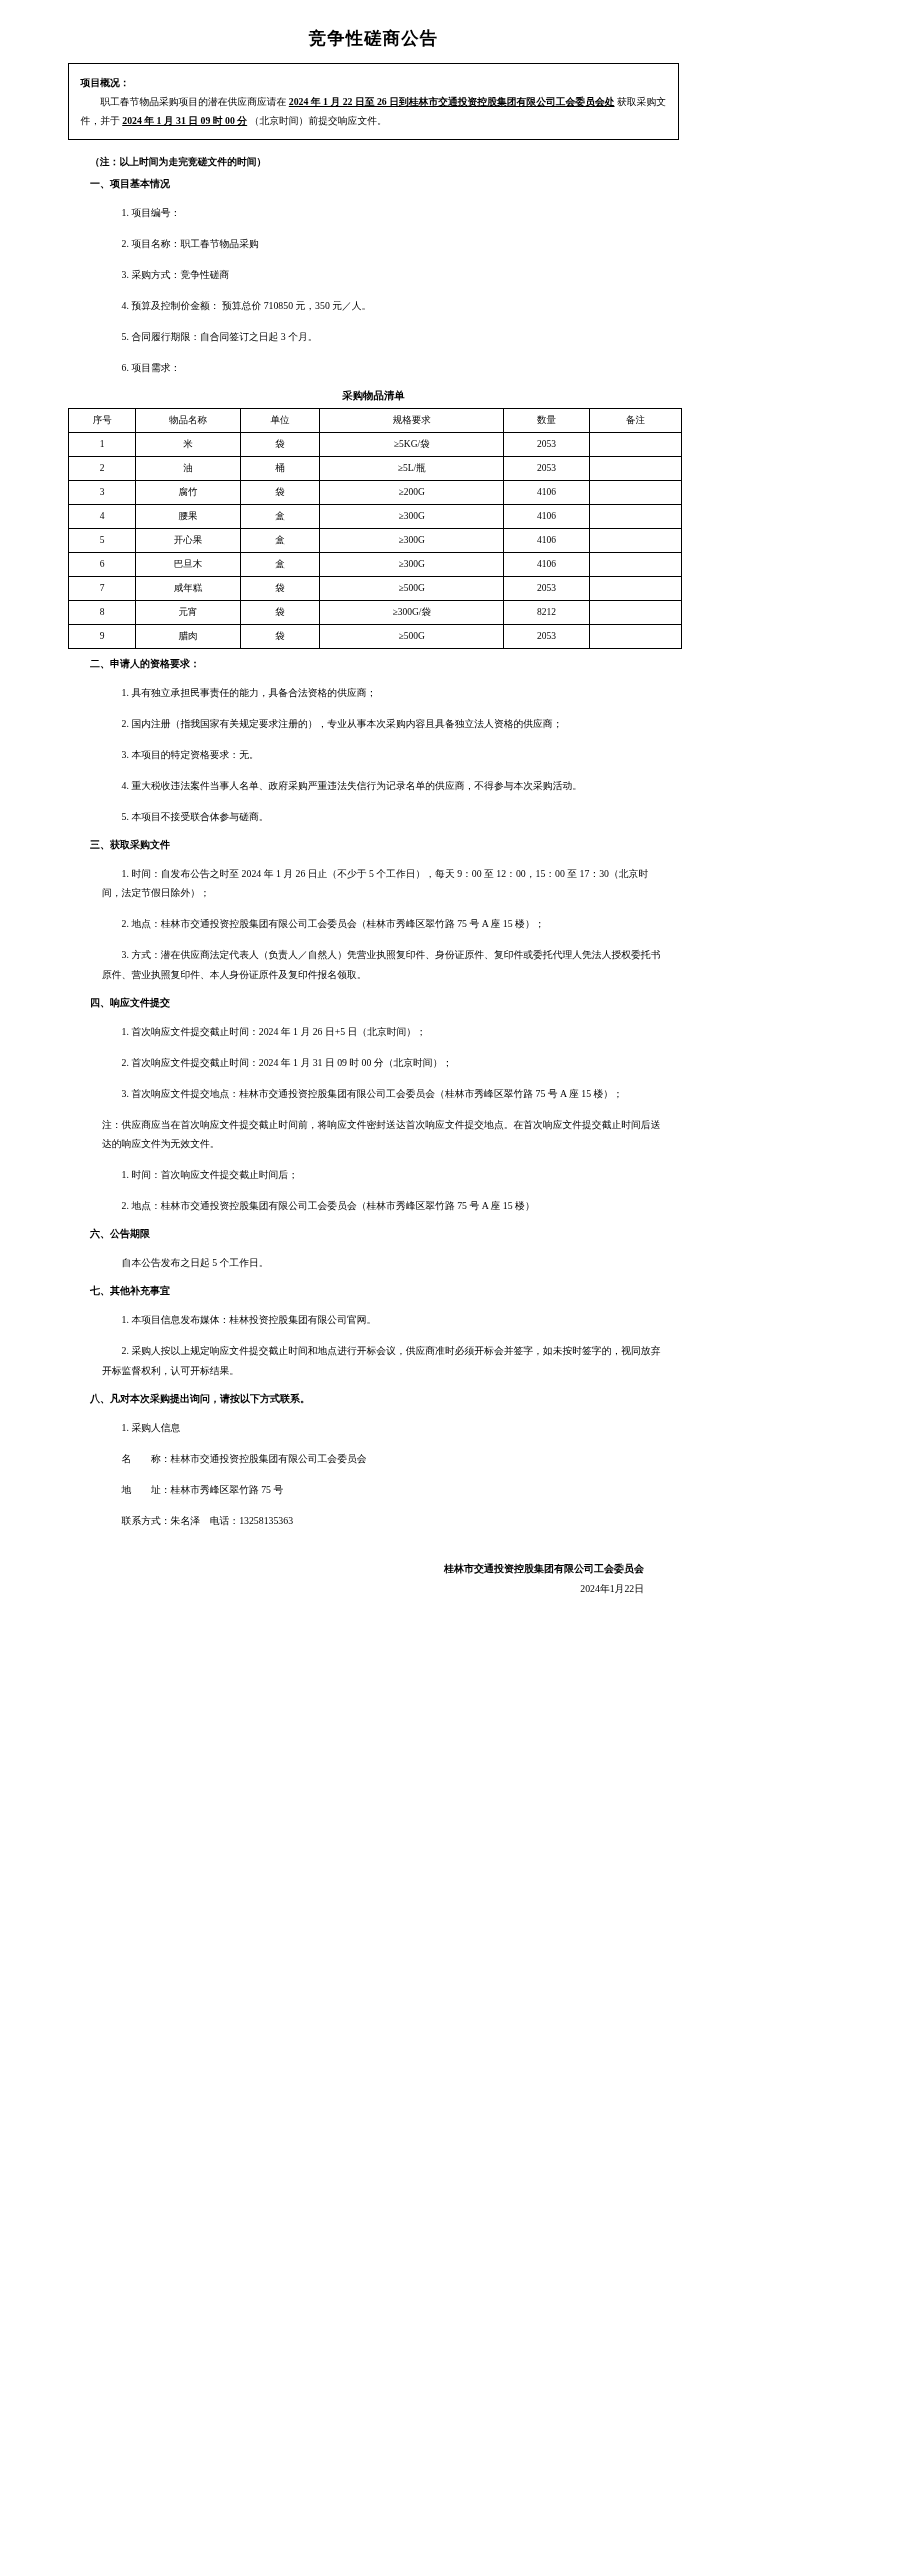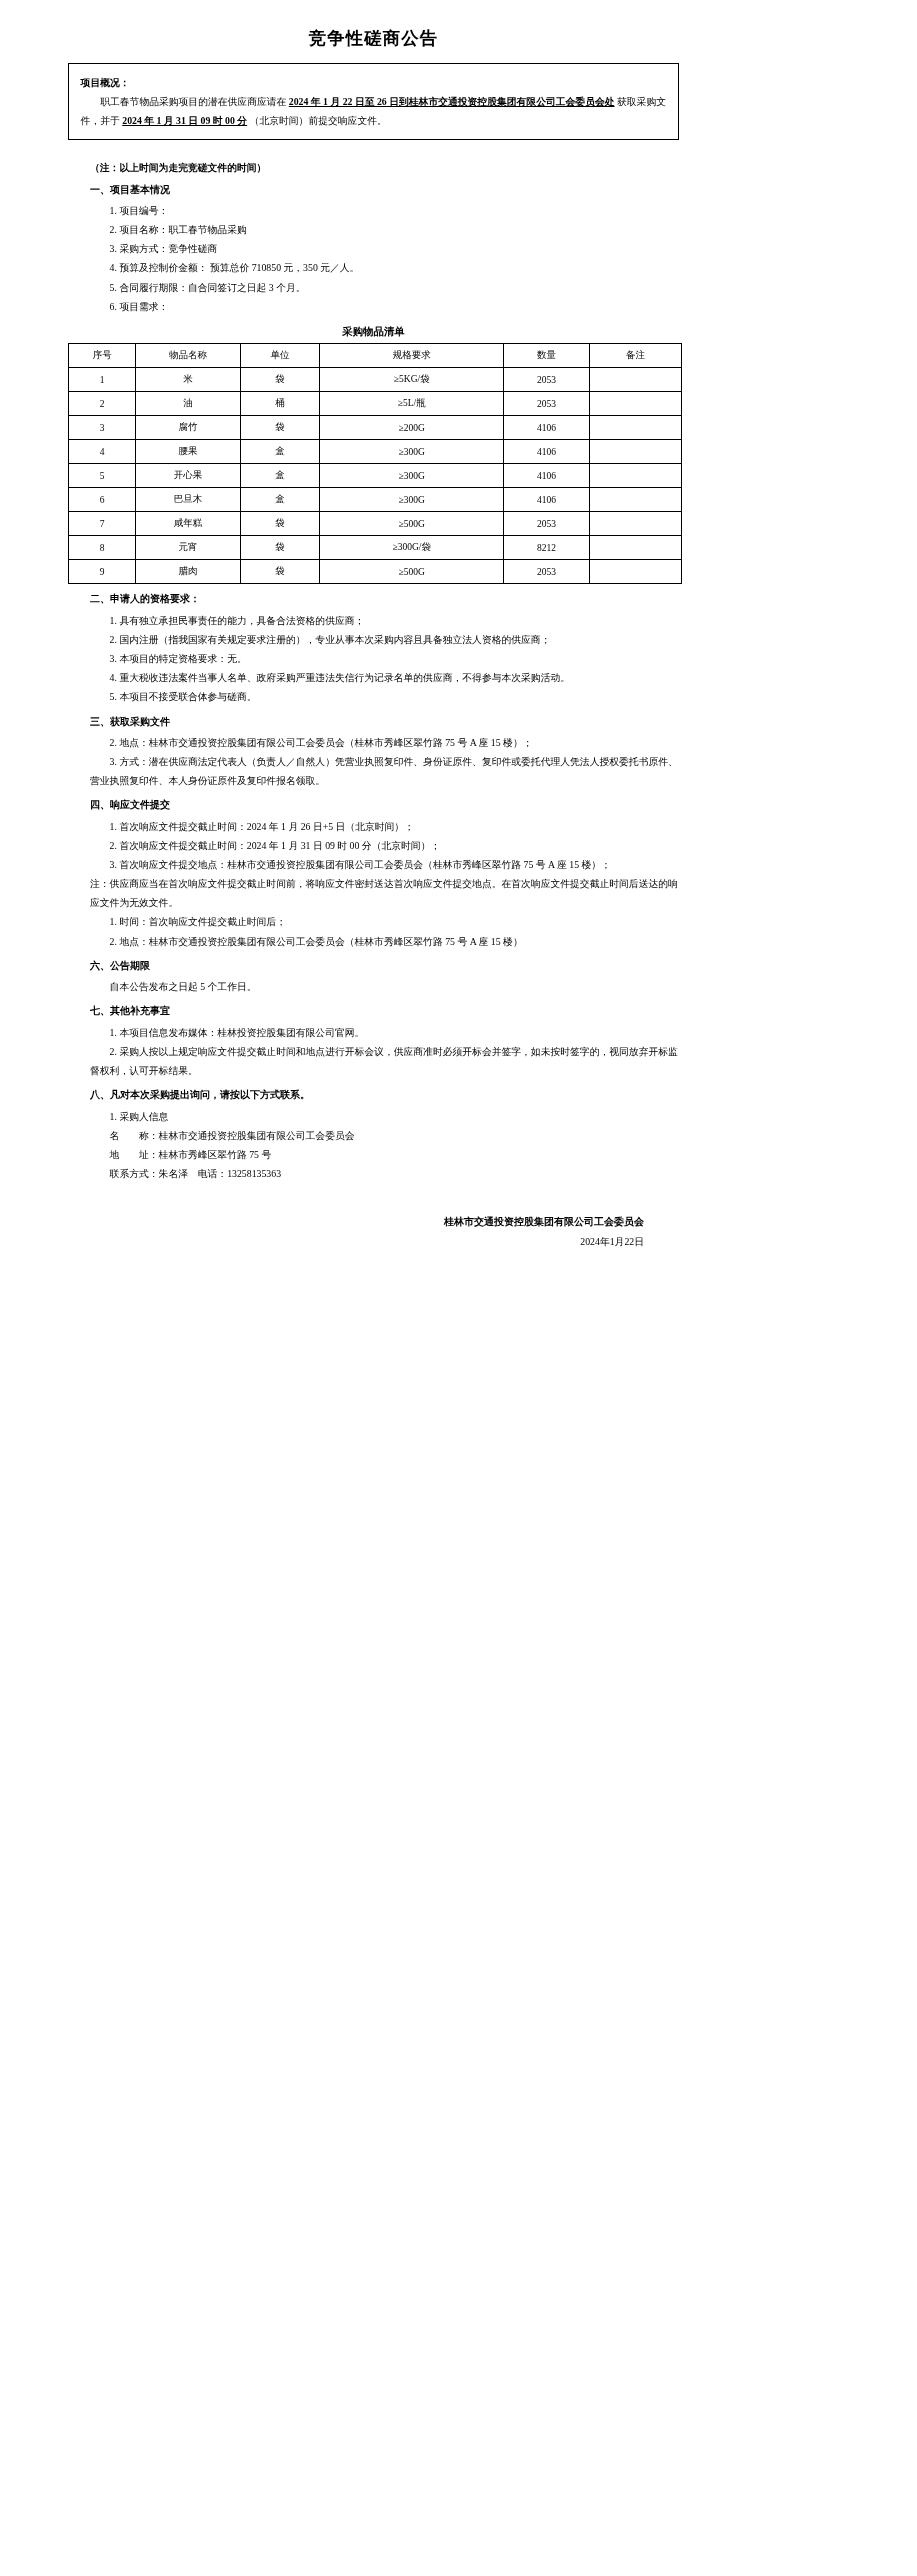--- a/index.html
+++ b/index.html
@@ -15,21 +15,21 @@
     font-size:17.3px;
     font-weight:bold;
     letter-spacing:1.2px;
     margin:10.4px 0 12.7px 0;
     font-family:"Liberation Serif","DejaVu Serif",serif;
   }
 
   .overview-box {
     border:0.6px solid #000;
     padding:9.2px 11.6px 8px 11.6px;
-    margin:0 0 22px 0;
+    margin:0 0 16px 0;
     font-size:9.8px;
     line-height:1.95;
     font-family:Liberation Serif, serif;
   }
   .overview-box .label { font-weight:bold; }
   .ind { text-indent:2em; }
   .u { text-decoration:underline; }
   .b { font-weight:bold; }
 
   .note-line {
@@ -41,21 +41,21 @@
 
   h2.sec {
     font-size:10px;
     font-weight:bold;
     margin:8px 0 4.6px 0;
     padding-left:22px;
   }
   p.item {
     font-size:9.8px;
     line-height:1.95;
-    margin:0;
+    margin:12px;
     padding-left:22px;
     text-indent:2em;
   }
   p.item.cont { text-indent:0; }
 
   .table-title {
     text-align:center;
     font-size:10.4px;
     font-weight:bold;
     margin:9.2px 0 4.6px 0;
@@ -224,20 +224,21 @@
   </table>
 
   <h2 class="sec">二、申请人的资格要求：</h2>
   <p class="item">1. 具有独立承担民事责任的能力，具备合法资格的供应商；</p>
   <p class="item">2. 国内注册（指我国家有关规定要求注册的），专业从事本次采购内容且具备独立法人资格的供应商；</p>
   <p class="item">3. 本项目的特定资格要求：无。</p>
   <p class="item">4. 重大税收违法案件当事人名单、政府采购严重违法失信行为记录名单的供应商，不得参与本次采购活动。</p>
   <p class="item">5. 本项目不接受联合体参与磋商。</p>
 
   <h2 class="sec">三、获取采购文件</h2>
+  <p class="item">1. 时间：自发布公告之时至 2024 年 1 月 26 日止（不少于 5 个工作日），每天 9：00 至 12：00，15：00 至 17：30（北京时间，法定节假日除外）；</p>
   <p class="item">2. 地点：桂林市交通投资控股集团有限公司工会委员会（桂林市秀峰区翠竹路 75 号 A 座 15 楼）；</p>
   <p class="item">3. 方式：潜在供应商法定代表人（负责人／自然人）凭营业执照复印件、身份证原件、复印件或委托代理人凭法人授权委托书原件、营业执照复印件、本人身份证原件及复印件报名领取。</p>
 
   <h2 class="sec">四、响应文件提交</h2>
   <p class="item">1. 首次响应文件提交截止时间：2024 年 1 月 26 日+5 日（北京时间）；</p>
   <p class="item">2. 首次响应文件提交截止时间：2024 年 1 月 31 日 09 时 00 分（北京时间）；</p>
   <p class="item">3. 首次响应文件提交地点：桂林市交通投资控股集团有限公司工会委员会（桂林市秀峰区翠竹路 75 号 A 座 15 楼）；</p>
   <p class="item cont">注：供应商应当在首次响应文件提交截止时间前，将响应文件密封送达首次响应文件提交地点。在首次响应文件提交截止时间后送达的响应文件为无效文件。</p>
 
   <p class="item">1. 时间：首次响应文件提交截止时间后；</p>

